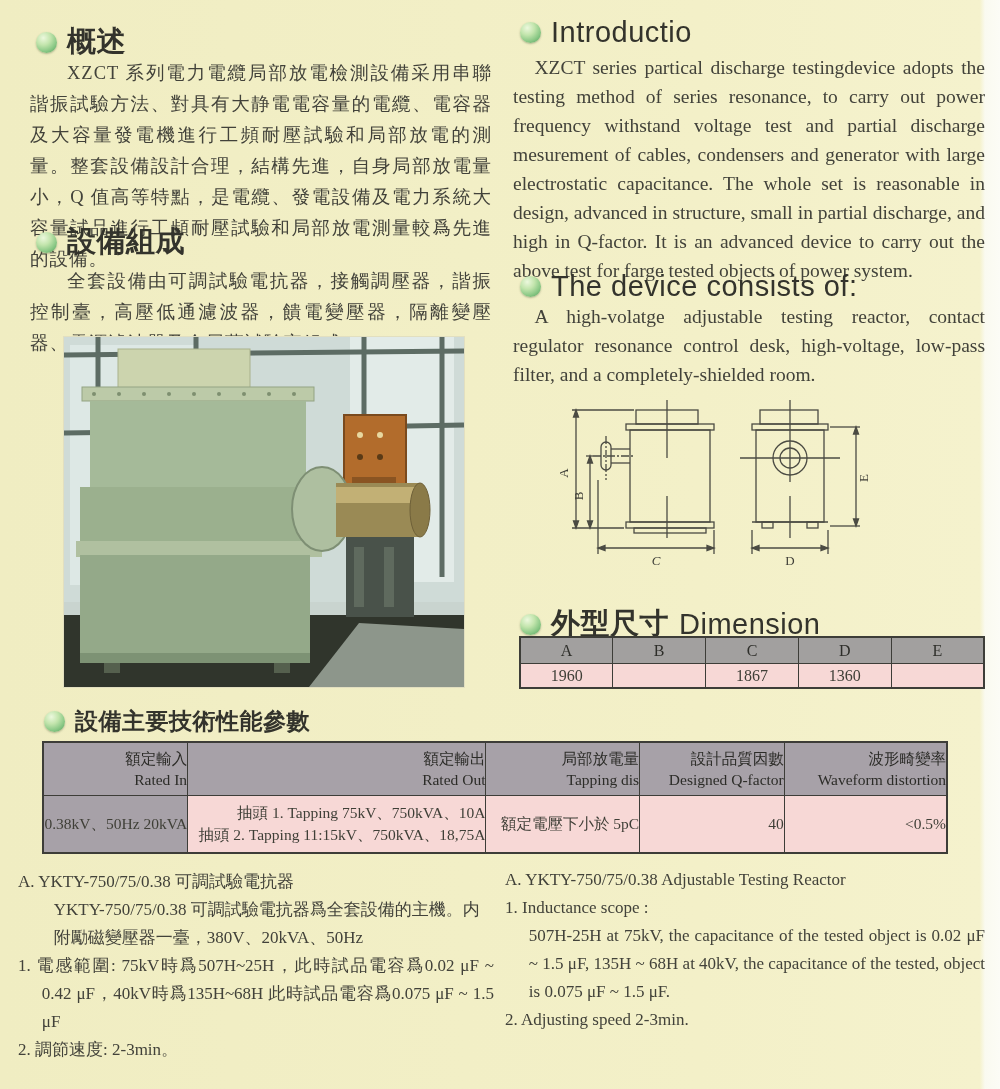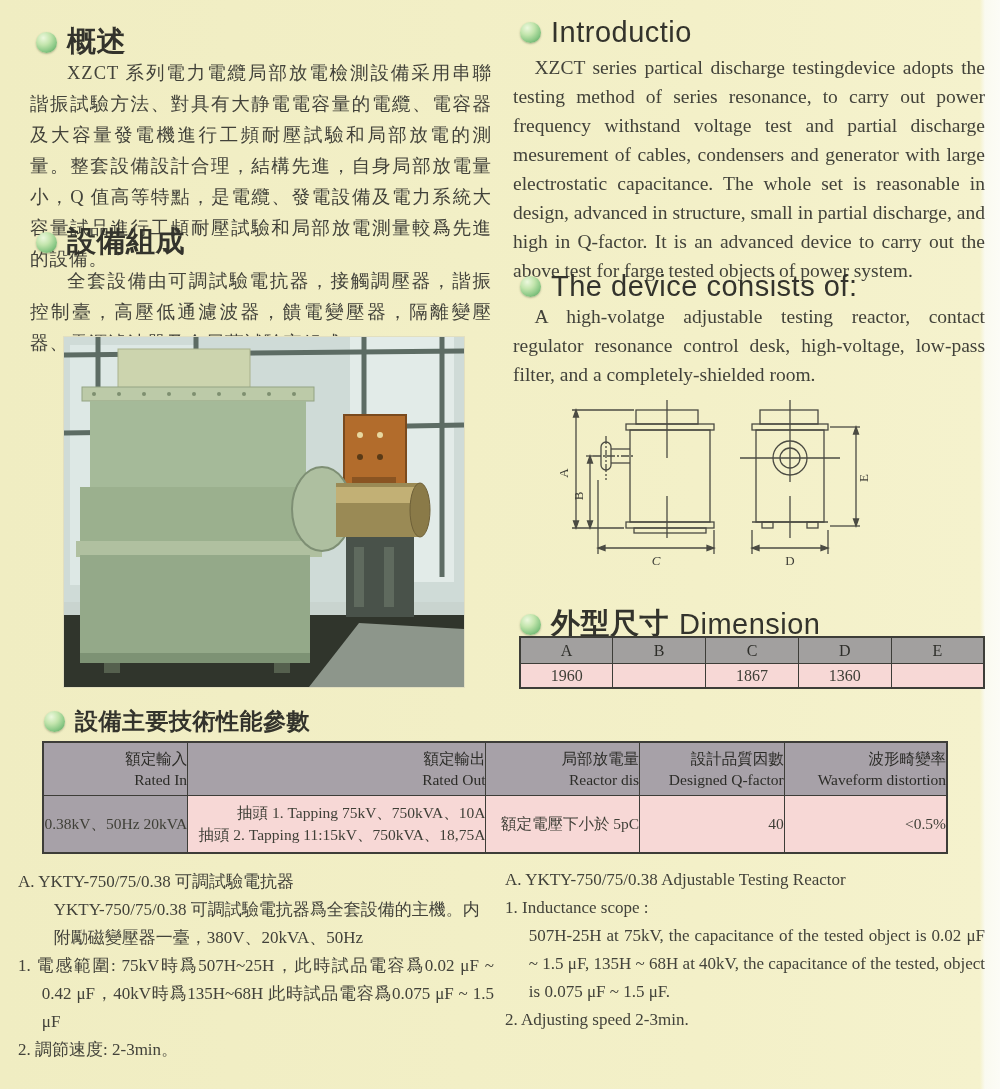--- a/index.html
+++ b/index.html
@@ -263,21 +263,21 @@
       <th>
         <div>額定輸入</div>
         <div>Rated In</div>
       </th>
       <th>
         <div>額定輸出</div>
         <div>Rated Out</div>
       </th>
       <th>
         <div>局部放電量</div>
-        <div>Reactor dis</div>
+        <div>Tapping dis</div>
       </th>
       <th>
         <div>設計品質因數</div>
         <div>Designed Q-factor</div>
       </th>
       <th>
         <div>波形畸變率</div>
         <div>Waveform distortion</div>
       </th>
     </tr>

